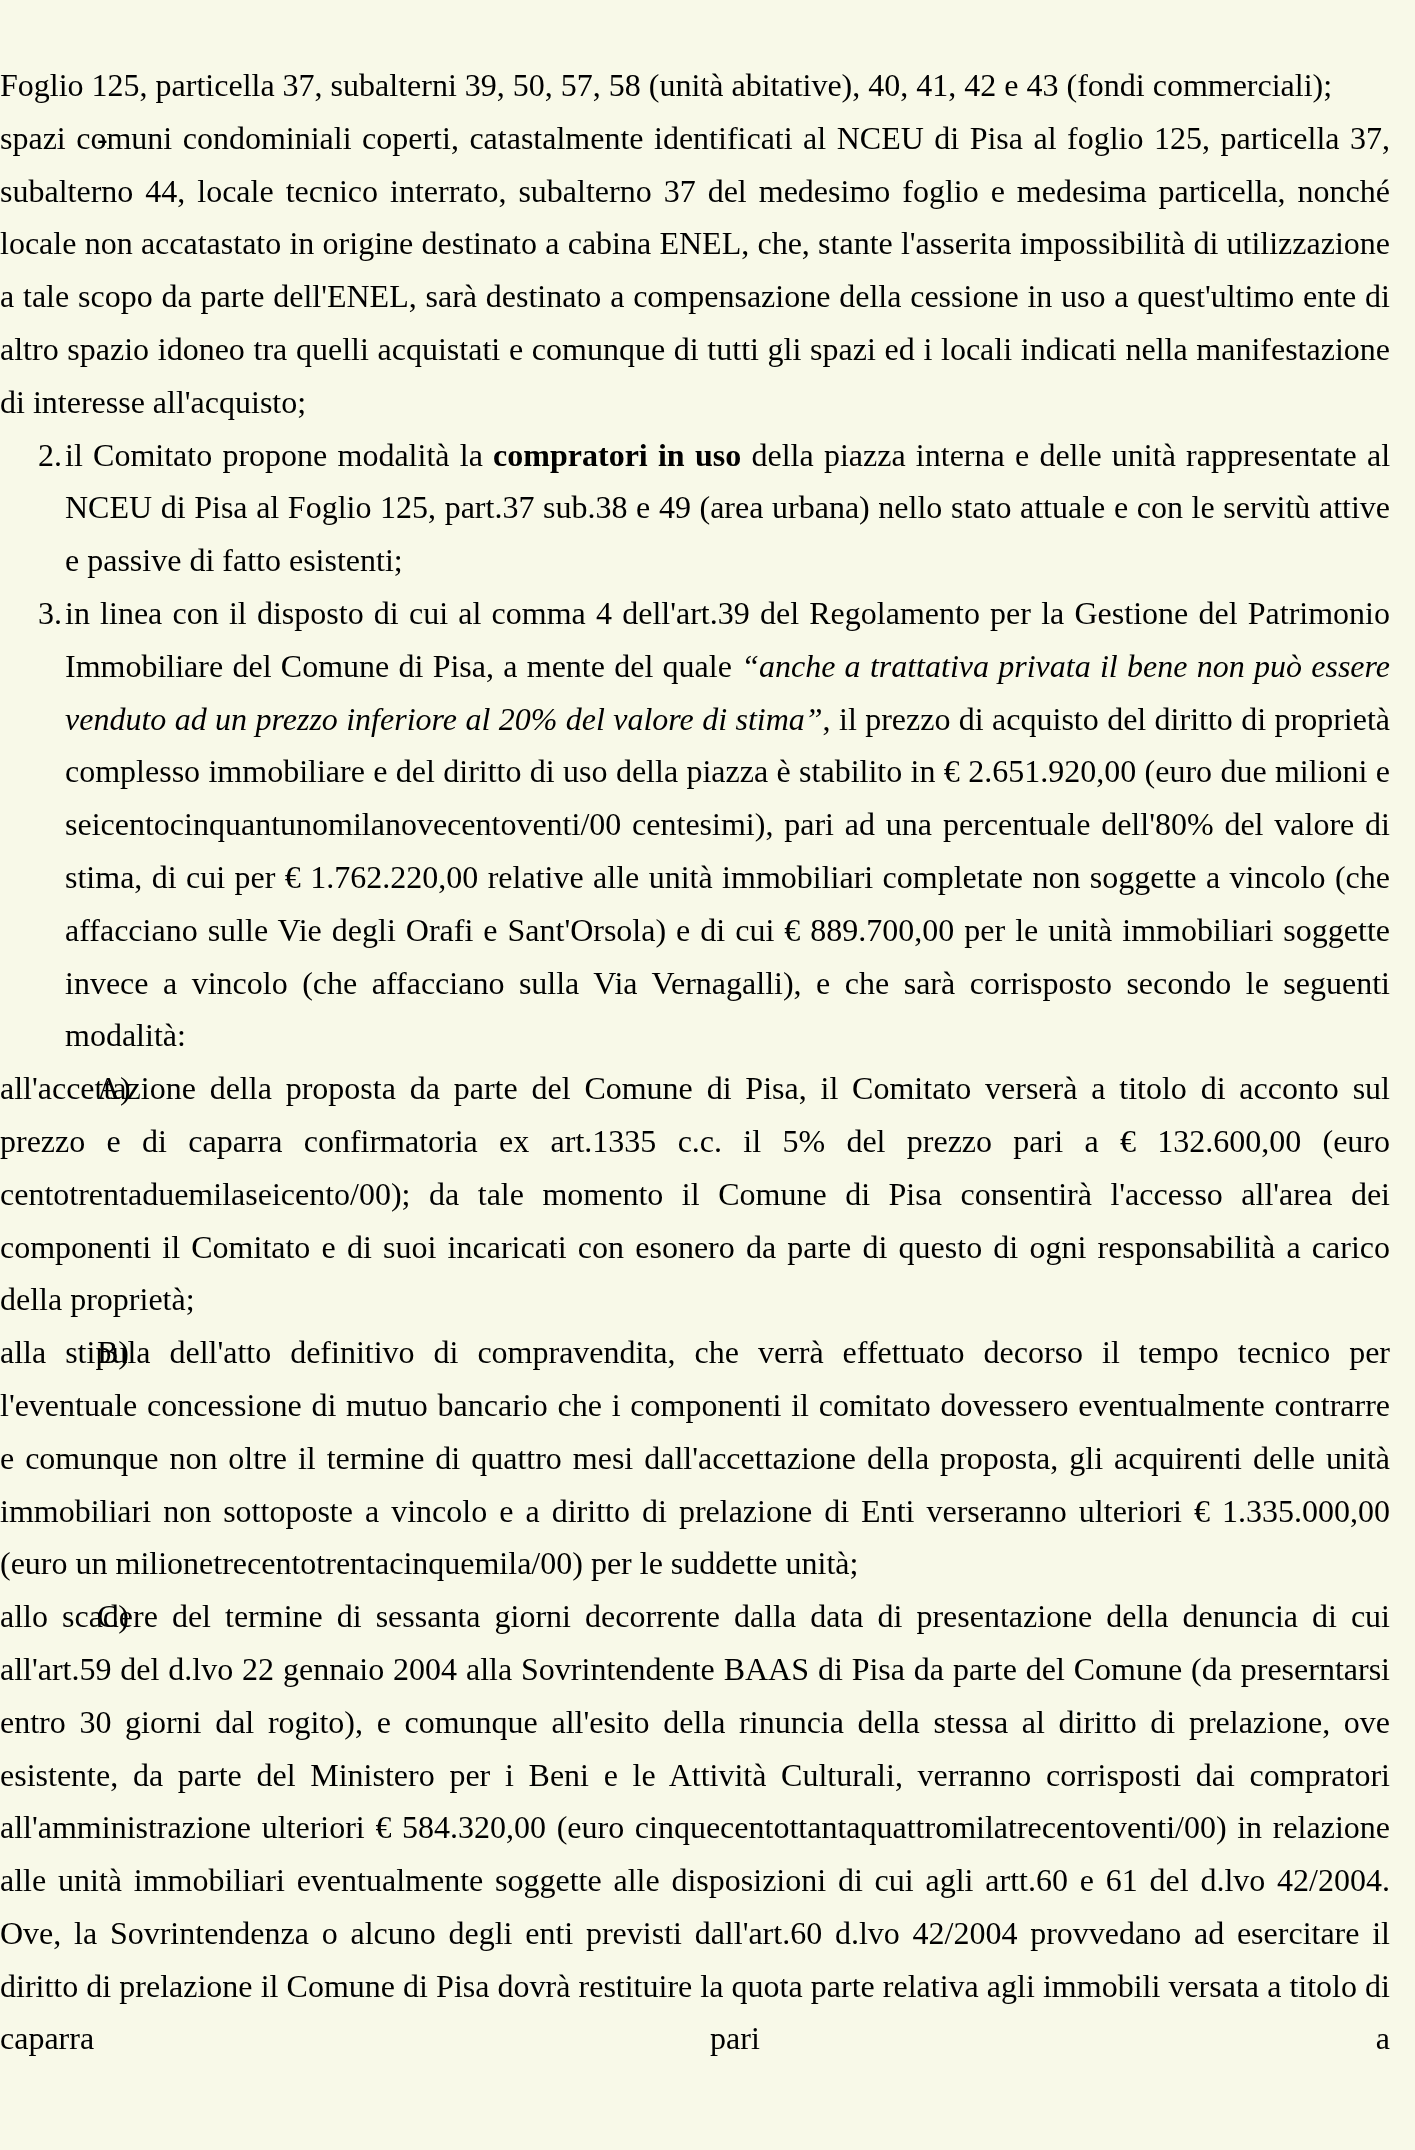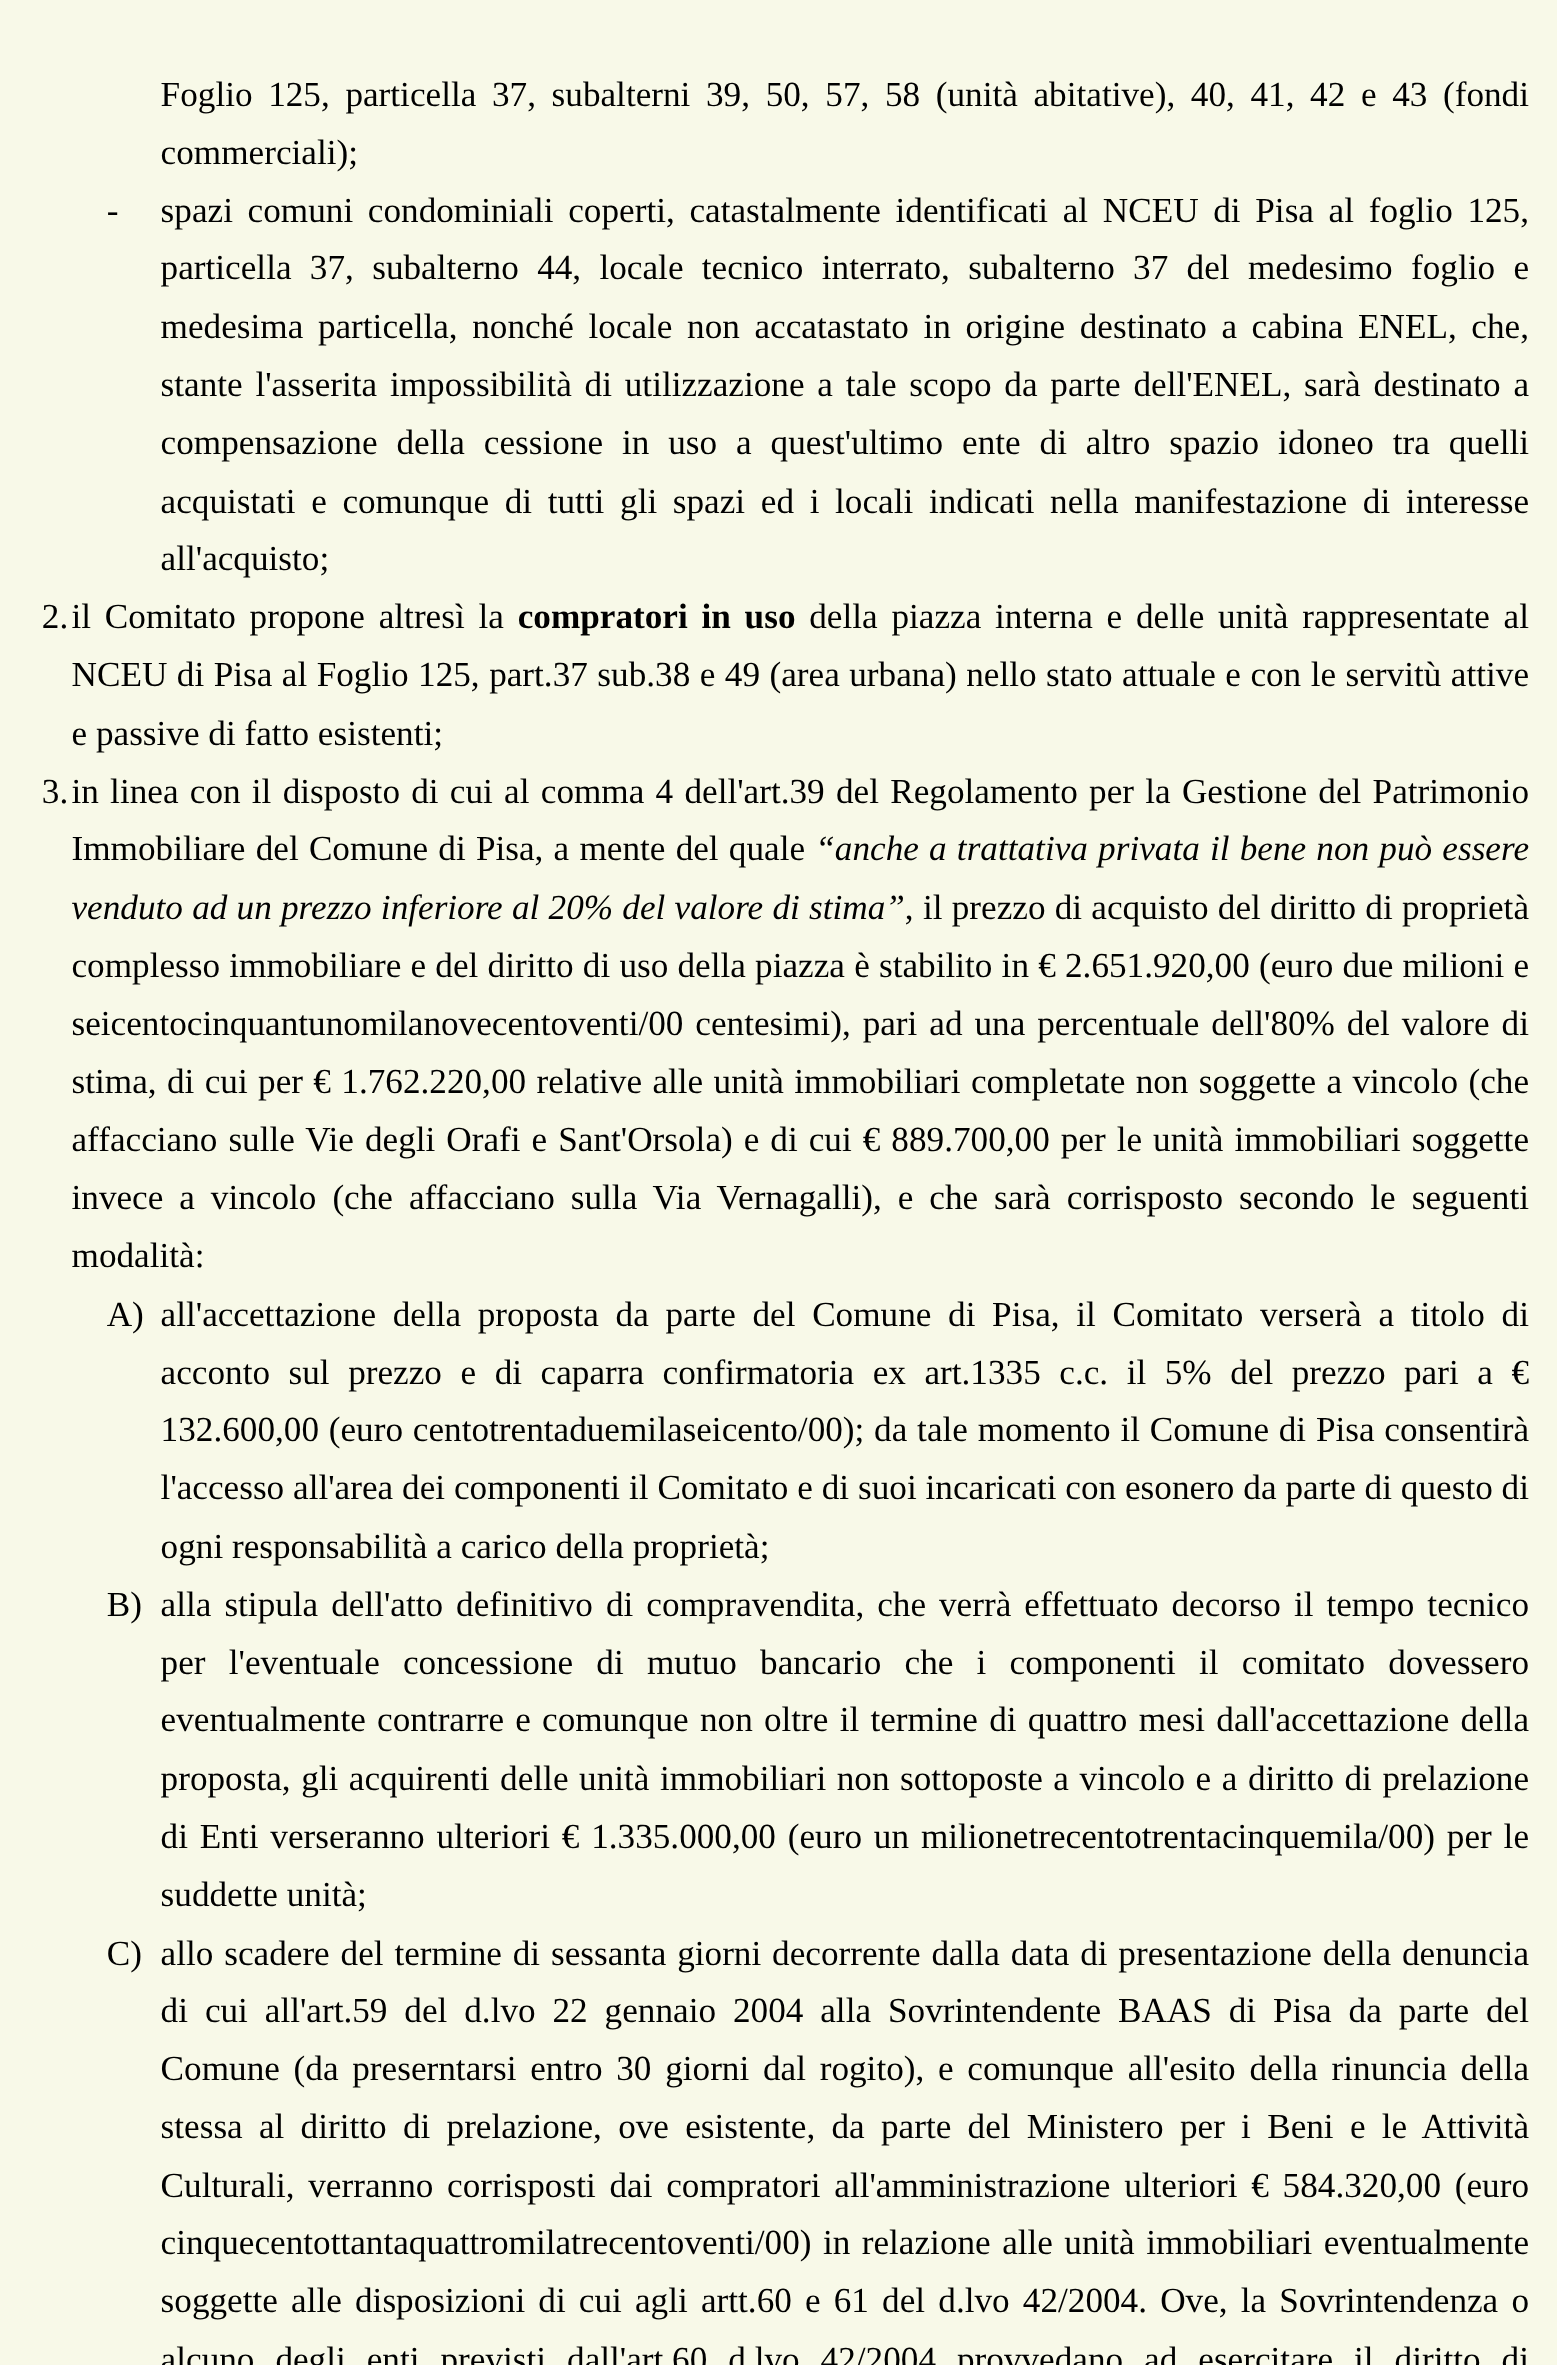--- a/index.html
+++ b/index.html
@@ -21,32 +21,32 @@
     line-height: 52.8px;
     color: #000000;
   }
   .block {
     position: relative;
     text-align: justify;
     margin: 0;
   }
   .block.level1 { padding-left: 65px; }
   .block.level1 > .marker { position: absolute; left: 38px; top: 0; }
-  .block.level2 { padding-left: 146px; }
+  .block.level2 { }
   .block.level2 > .marker { position: absolute; left: 97px; top: 0; }
   .block.justify-last { text-align-last: justify; }
   .bold { font-weight: bold; }
   .italic { font-style: italic; }
 </style>
 </head>
 <body style="background: rgb(248, 249, 232);">
 
 <div class="page">
   <div class="doc-body" style="color: rgb(0, 0, 0);">
       <div class="block level2"><span class="">Foglio 125, particella 37, subalterni 39, 50, 57, 58 (unità abitative), 40, 41, 42 e 43 (fondi commerciali);</span></div>
       <div class="block level2"><span class="marker">-</span><span class="">spazi comuni condominiali coperti, catastalmente identificati al NCEU di Pisa al foglio 125, particella 37, subalterno 44, locale tecnico interrato, subalterno 37 del medesimo foglio e medesima particella, nonché locale non accatastato in origine destinato a cabina ENEL, che, stante l'asserita impossibilità di utilizzazione a tale scopo da parte dell'ENEL, sarà destinato a compensazione della cessione in uso a quest'ultimo ente di altro spazio idoneo tra quelli acquistati e comunque di tutti gli spazi ed i locali indicati nella manifestazione di interesse all'acquisto;</span></div>
-      <div class="block level1"><span class="marker">2.</span><span class="">il Comitato propone altresì la </span><span class="bold">compratori in uso</span><span class=""> della piazza interna e delle unità rappresentate al NCEU di Pisa al Foglio 125, part.37 sub.38 e 49 (area urbana) nello stato attuale e con le servitù attive e passive di fatto esistenti;</span></div>
+      <div class="block level1"><span class="marker">2.</span><span class="">il Comitato propone modalità la </span><span class="bold">compratori in uso</span><span class=""> della piazza interna e delle unità rappresentate al NCEU di Pisa al Foglio 125, part.37 sub.38 e 49 (area urbana) nello stato attuale e con le servitù attive e passive di fatto esistenti;</span></div>
       <div class="block level1"><span class="marker">3.</span><span class="">in linea con il disposto di cui al comma 4 dell'art.39 del Regolamento per la Gestione del Patrimonio Immobiliare del Comune di Pisa, a mente del quale </span><span class="italic">“anche a trattativa privata il bene non può essere venduto ad un prezzo inferiore al 20% del valore di stima”</span><span class="">, il prezzo di acquisto del diritto di proprietà complesso immobiliare e del diritto di uso della piazza è stabilito in € 2.651.920,00 (euro due milioni e seicentocinquantunomilanovecentoventi/00 centesimi), pari ad una percentuale dell'80% del valore di stima, di cui per € 1.762.220,00 relative alle unità immobiliari completate non soggette a vincolo (che affacciano sulle Vie degli Orafi e Sant'Orsola) e di cui € 889.700,00 per le unità immobiliari soggette invece a vincolo (che affacciano sulla Via Vernagalli), e che sarà corrisposto secondo le seguenti modalità:</span></div>
       <div class="block level2"><span class="marker">A)</span><span class="">all'accettazione della proposta da parte del Comune di Pisa, il Comitato verserà a titolo di acconto sul prezzo e di caparra confirmatoria ex art.1335 c.c. il 5% del prezzo pari a € 132.600,00 (euro centotrentaduemilaseicento/00); da tale momento il Comune di Pisa consentirà l'accesso all'area dei componenti il Comitato e di suoi incaricati con esonero da parte di questo di ogni responsabilità a carico della proprietà;</span></div>
       <div class="block level2"><span class="marker">B)</span><span class="">alla stipula dell'atto definitivo di compravendita, che verrà effettuato decorso il tempo tecnico per l'eventuale concessione di mutuo bancario che i componenti il comitato dovessero eventualmente contrarre e comunque non oltre il termine di quattro mesi dall'accettazione della proposta, gli acquirenti delle unità immobiliari non sottoposte a vincolo e a diritto di prelazione di Enti verseranno ulteriori € 1.335.000,00 (euro un milionetrecentotrentacinquemila/00) per le suddette unità;</span></div>
       <div class="block level2 justify-last"><span class="marker">C)</span><span class="">allo scadere del termine di sessanta giorni decorrente dalla data di presentazione della denuncia di cui all'art.59 del d.lvo 22 gennaio 2004 alla Sovrintendente BAAS di Pisa da parte del Comune (da preserntarsi entro 30 giorni dal rogito), e comunque all'esito della rinuncia della stessa al diritto di prelazione, ove esistente, da parte del Ministero per i Beni e le Attività Culturali, verranno corrisposti dai compratori all'amministrazione ulteriori € 584.320,00 (euro cinquecentottantaquattromilatrecentoventi/00) in relazione alle unità immobiliari eventualmente soggette alle disposizioni di cui agli artt.60 e 61 del d.lvo 42/2004. Ove, la Sovrintendenza o alcuno degli enti previsti dall'art.60 d.lvo 42/2004 provvedano ad esercitare il diritto di prelazione il Comune di Pisa dovrà restituire la quota parte relativa agli immobili versata a titolo di caparra pari a</span></div>
     </div>
 </div>
 
 </body></html>

